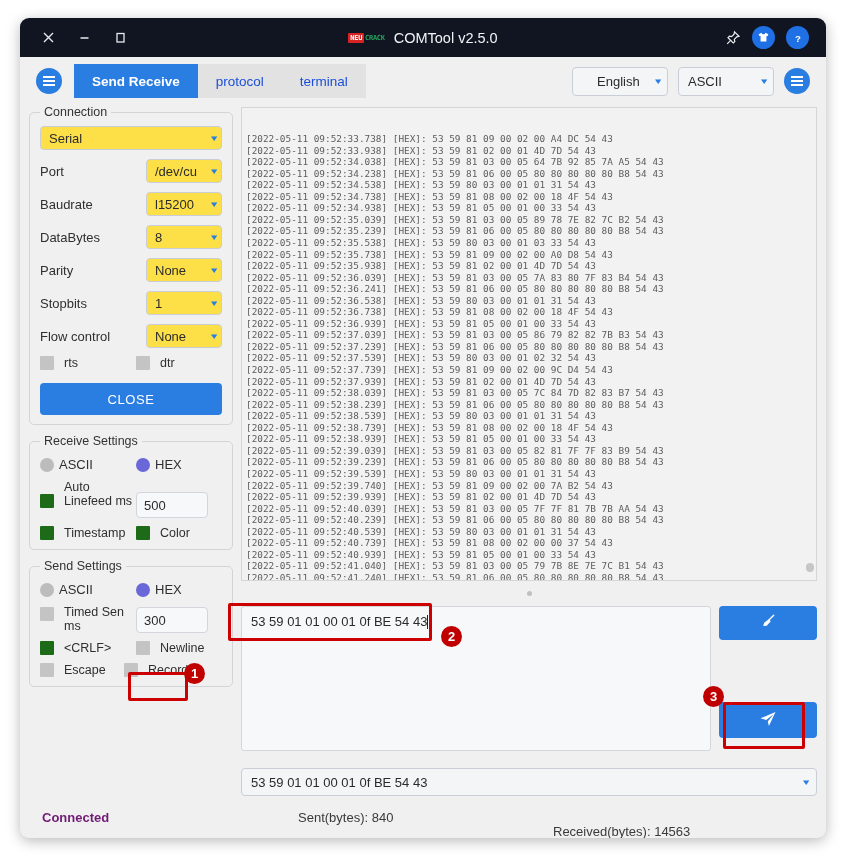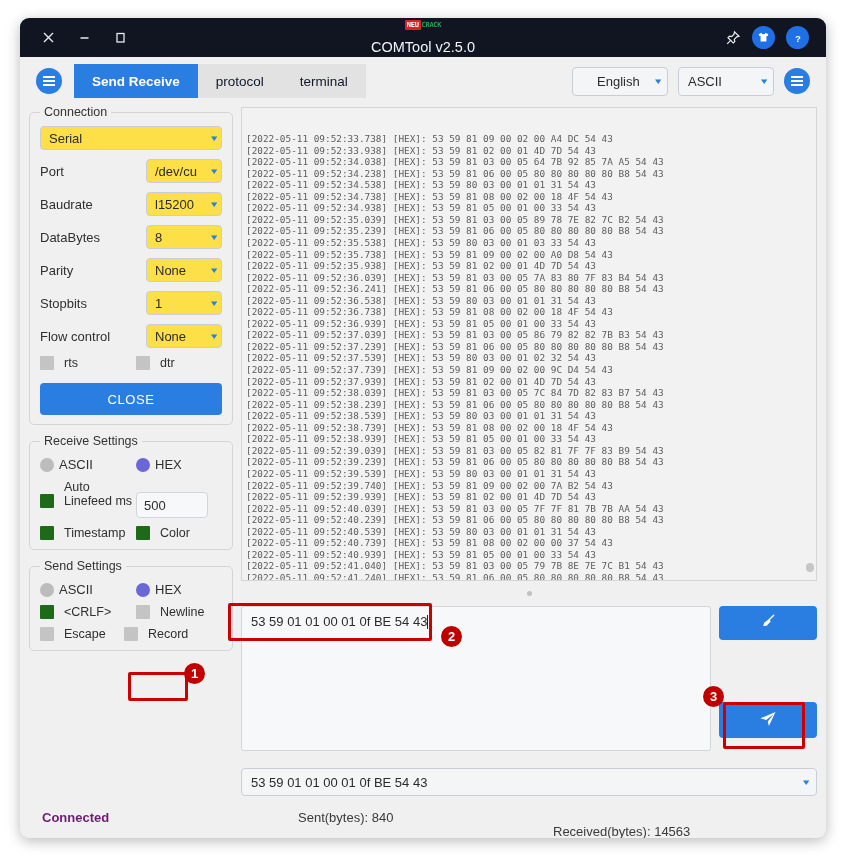--- a/index.html
+++ b/index.html
@@ -31,21 +31,21 @@
   .win-btns { display: flex; align-items: center; gap: 0px; padding-left: 10px; }
   .win-btn {
     width: 36px; height: 30px;
     display: flex; align-items: center; justify-content: center;
     color: #e8eaed; font-size: 14px; line-height: 1;
   }
   .win-btn svg { display:block; }
   .title-center {
     position: absolute; left: 0; right: 0;
     display: flex; align-items: center; justify-content: center;
-    gap: 9px; pointer-events: none; flex-direction: column;
+    gap: 9px; pointer-events: none;
   }
   .logo {
     display: flex; align-items: center;
     font-family: "DejaVu Sans Mono", monospace;
     font-size: 7px; font-weight: bold; letter-spacing: -0.3px;
   }
   .logo .neu {
     background: #d62424; color: #ffffff;
     padding: 1px 2px; border-radius: 1px;
   }
@@ -77,21 +77,21 @@
     width: 26px; height: 26px; border-radius: 50%;
     background: #2a7de1; display: flex; align-items: center;
     justify-content: center; flex-direction: column; gap: 2.5px;
     flex: none;
   }
   .hamburger i { display: block; width: 12px; height: 1.6px; background: #fff; }
   .tabs { display: flex; margin-left: 12px; height: 34px; }
   .tab {
     padding: 0 18px; height: 34px;
     display: flex; align-items: center; justify-content: center;
-    font-size: 13.5px; color: #0f172a;
+    font-size: 13.5px; color: #1d4ed8;
     background: #e2e2e2;
   }
   .tab.active { background: #2a7de1; color: #fff; font-weight: bold; }
   .toolbar-right {
     margin-left: auto; display: flex; align-items: center; gap: 10px;
   }
   .combo {
     background: #f4f5f7;
     border: 1px solid #c9cdd6;
     border-radius: 4px;
@@ -424,20 +424,29 @@
       <fieldset class="group" style="position:relative">
         <legend>Send Settings</legend>
         <div class="checkrow" style="margin-top:2px">
           <div class="radio" style="width:96px">
             <span class="rdot"></span>
             <span>ASCII</span>
           </div>
           <div class="radio">
             <span class="rdot on"></span>
             <span>HEX</span>
+          </div>
+        </div>
+        <div class="checkrow" style="align-items:flex-start">
+          <div class="chk" style="width:96px; align-items:flex-start">
+            <span class="chkbox" style="margin-top:2px"></span>
+            <span style="line-height:14px; width:72px">Timed Sen ms</span>
+          </div>
+          <div class="num-input" style="width:72px; margin-top:2px">
+            <span>300</span>
           </div>
         </div>
         <div class="checkrow">
           <div class="chk" style="width:96px">
             <span class="chkbox on"></span>
             <span>&lt;CRLF&gt;</span>
           </div>
           <div class="chk">
             <span class="chkbox"></span>
             <span>Newline</span>

